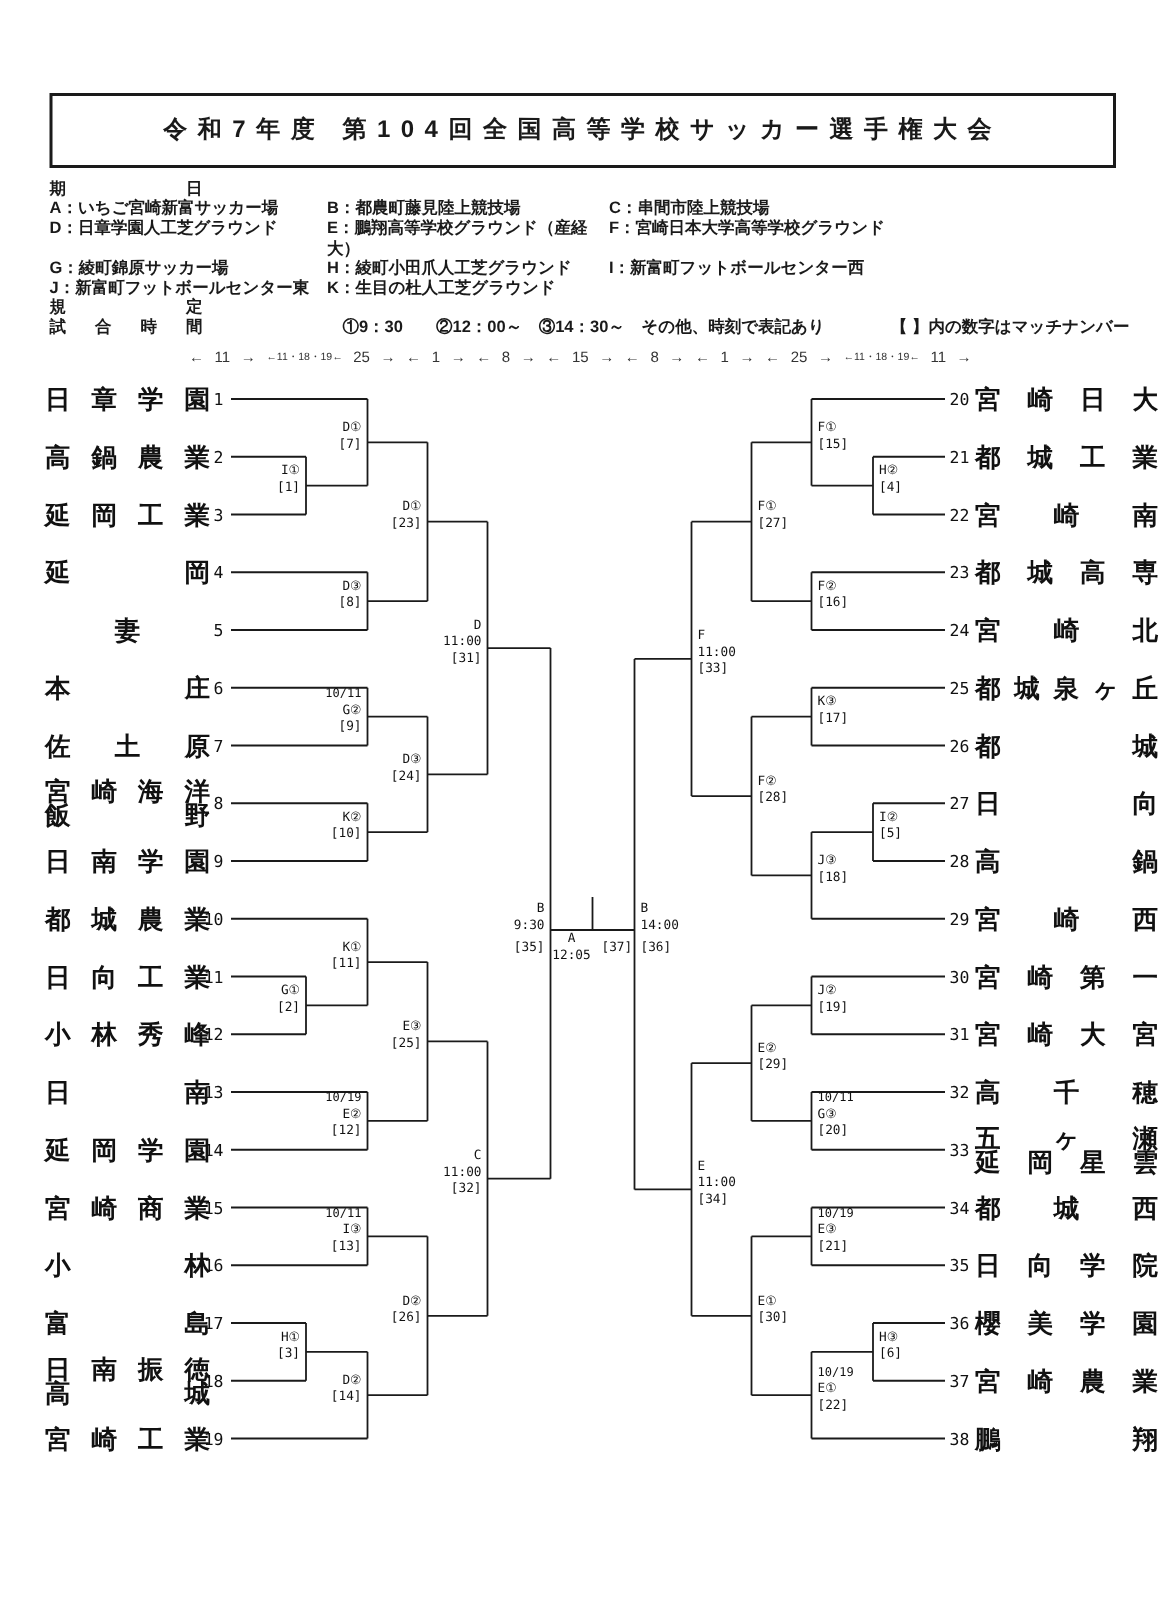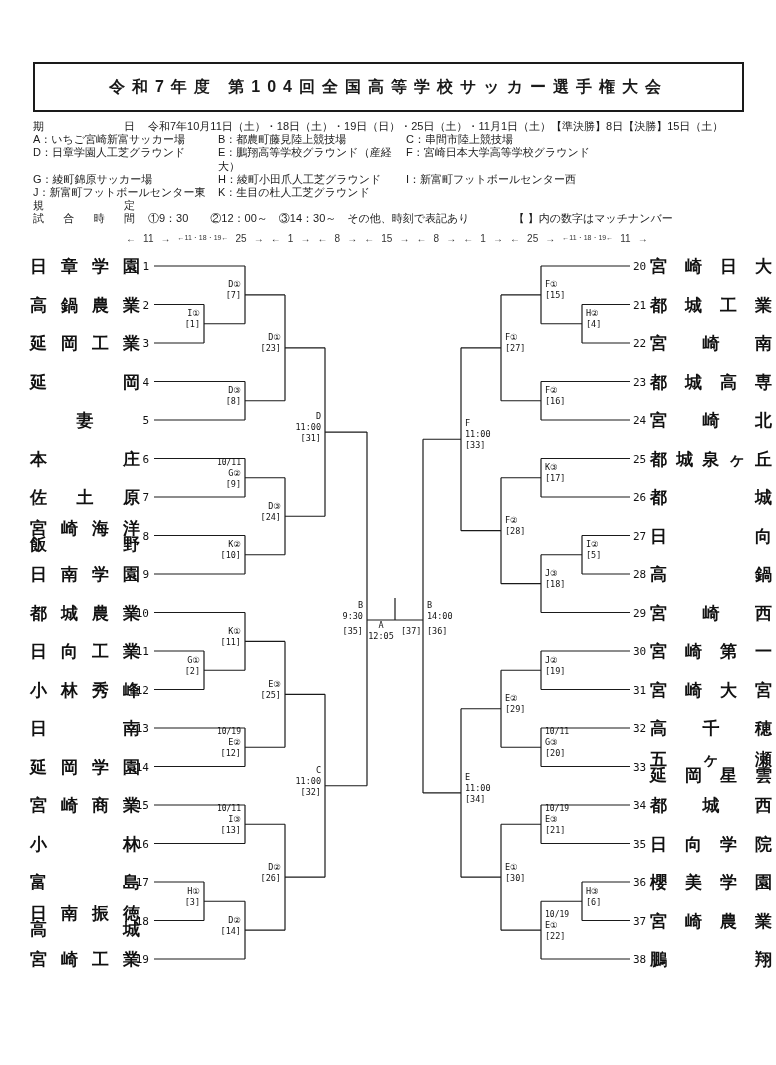--- a/index.html
+++ b/index.html
@@ -13,28 +13,28 @@
     align-items:center;justify-content:center;gap:1px;
   }
   .title-line{
     font-size:16px;font-weight:bold;letter-spacing:7px;line-height:20px;white-space:nowrap;
   }
   .title-line.l2{letter-spacing:6px;}
   .info{
     position:absolute;left:33px;top:120px;width:720px;
     font-size:11px;line-height:13.2px;
   }
-  .irow{display:flex;}
+  .irow{display:flex;font-weight:bold;}
   .ilabel{
     width:102px;flex:0 0 102px;margin-right:13px;
     text-align:justify;text-align-last:justify;text-justify:distribute;
   }
   .icontent{flex:1;}
   .venue-grid{display:grid;grid-template-columns:185px 188px 1fr;}
-  .times-row{display:flex;}
+  .times-row{display:flex;justify-content:flex-end;}
   .note{margin-left:44px;}
   .date-strip{
     position:absolute;left:126px;top:231px;width:522px;height:14px;
     display:flex;justify-content:space-between;align-items:center;
     font-size:10px;color:#333;
   }
   .strip-item{white-space:nowrap;}
   .strip-item.small{font-size:7px;letter-spacing:0;}
   svg#bracket{position:absolute;left:0;top:0;}
   .bl{stroke:#1a1a1a;stroke-width:1.2;fill:none;}
@@ -47,21 +47,20 @@
 </head>
 <body>
 
 <div class="title-box">
   <div class="title-line">令和7年度 第104回全国高等学校サッカー選手権大会</div>
 </div>
 
 <div class="info">
   <div class="irow">
     <div class="ilabel">期日</div>
-    <div class="icontent">令和7年10月11日（土）・18日（土）・19日（日）・25日（土）・11月1日（土）【準決勝】8日【決勝】15日（土）</div>
   </div>
   <div class="irow">
     <div class="icontent venue-grid">
       <div>A：いちご宮崎新富サッカー場</div>
       <div>B：都農町藤見陸上競技場</div>
       <div>C：串間市陸上競技場</div>
       <div>D：日章学園人工芝グラウンド</div>
       <div>E：鵬翔高等学校グラウンド（産経大）</div>
       <div>F：宮崎日本大学高等学校グラウンド</div>
       <div>G：綾町錦原サッカー場</div>

